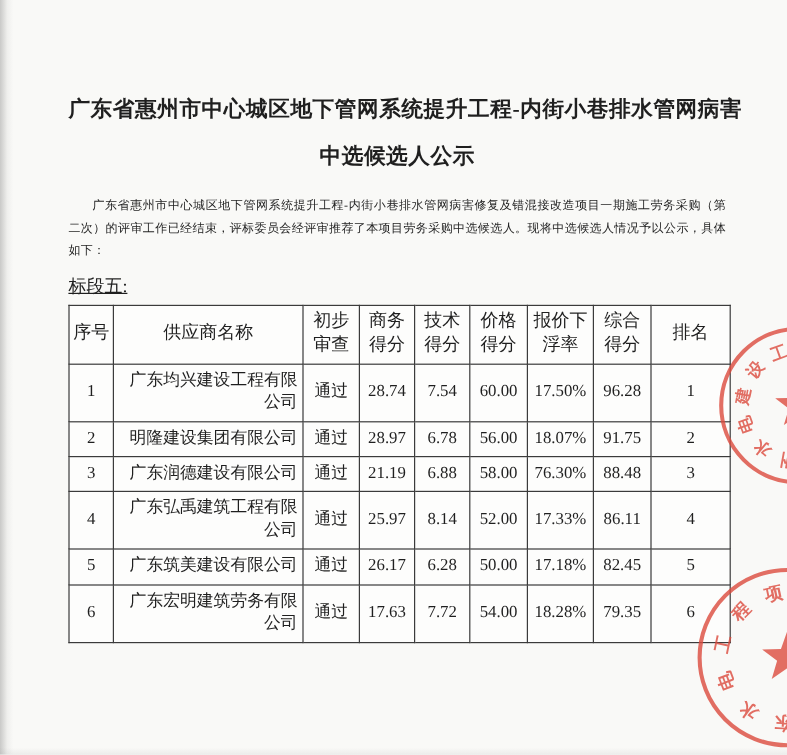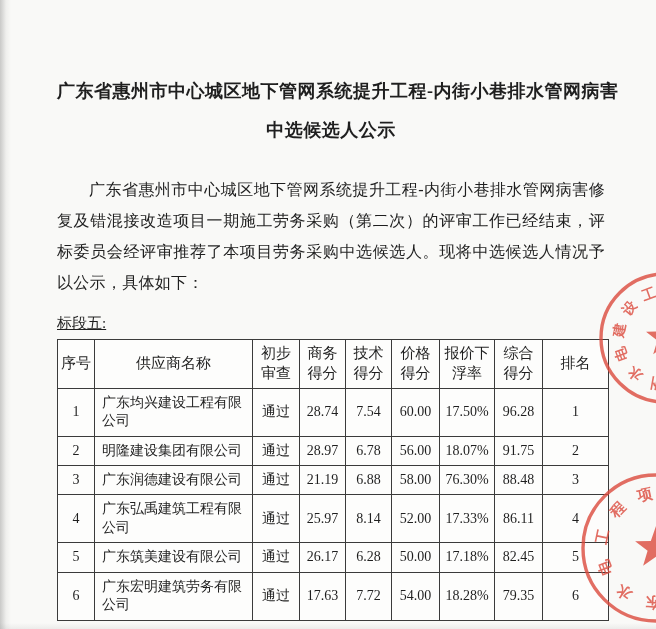--- a/index.html
+++ b/index.html
@@ -36,23 +36,23 @@
   .doc-title {
     margin-top: 72px;
     text-align: center;
     font-weight: bold;
     font-size: 18px;
     line-height: 39px;
     letter-spacing: 0.5px;
   }
   .doc-title .line { white-space: nowrap; }
   .doc-intro {
-    margin-top: 24px;
-    font-size: 16px;
-    line-height: 31px;
+    margin-top: 12px;
+    font-size: 10px;
+    line-height: 19px;
     text-align: justify;
     text-indent: 2em;
     letter-spacing: 0.3px;
   }
   .section-label {
     margin: 9px 0 6px 0;
     font-size: 15px;
     text-decoration: underline;
   }
   table.results {
@@ -69,21 +69,21 @@
     font-size: 14px;
     line-height: 1.32;
     padding: 5px 2px;
     overflow: hidden;
   }
   table.results th {
     font-size: 15px;
     padding: 4px 2px;
   }
   table.results td.cell-name {
-    text-align: left;
+    text-align: right;
     padding-left: 7px;
     padding-right: 4px;
   }
   col.c-seq    { width: 37px; }
   col.c-name   { width: 158px; }
   col.c-review { width: 47px; }
   col.c-biz    { width: 46px; }
   col.c-tech   { width: 46px; }
   col.c-price  { width: 48px; }
   col.c-disc   { width: 55px; }

